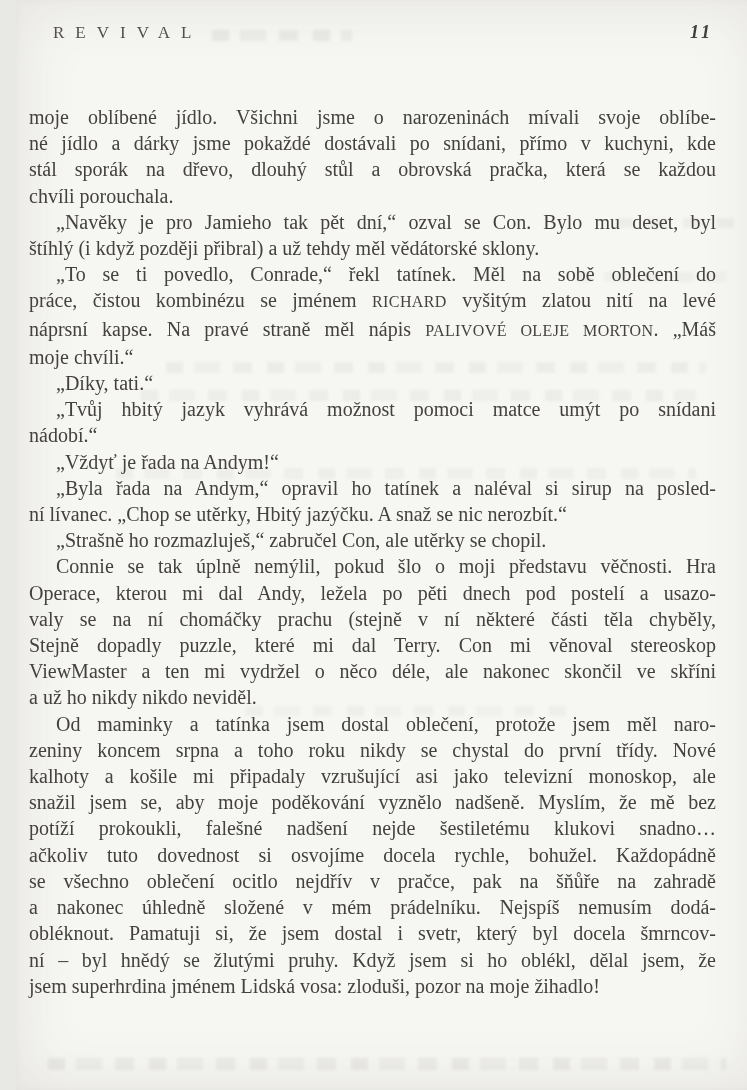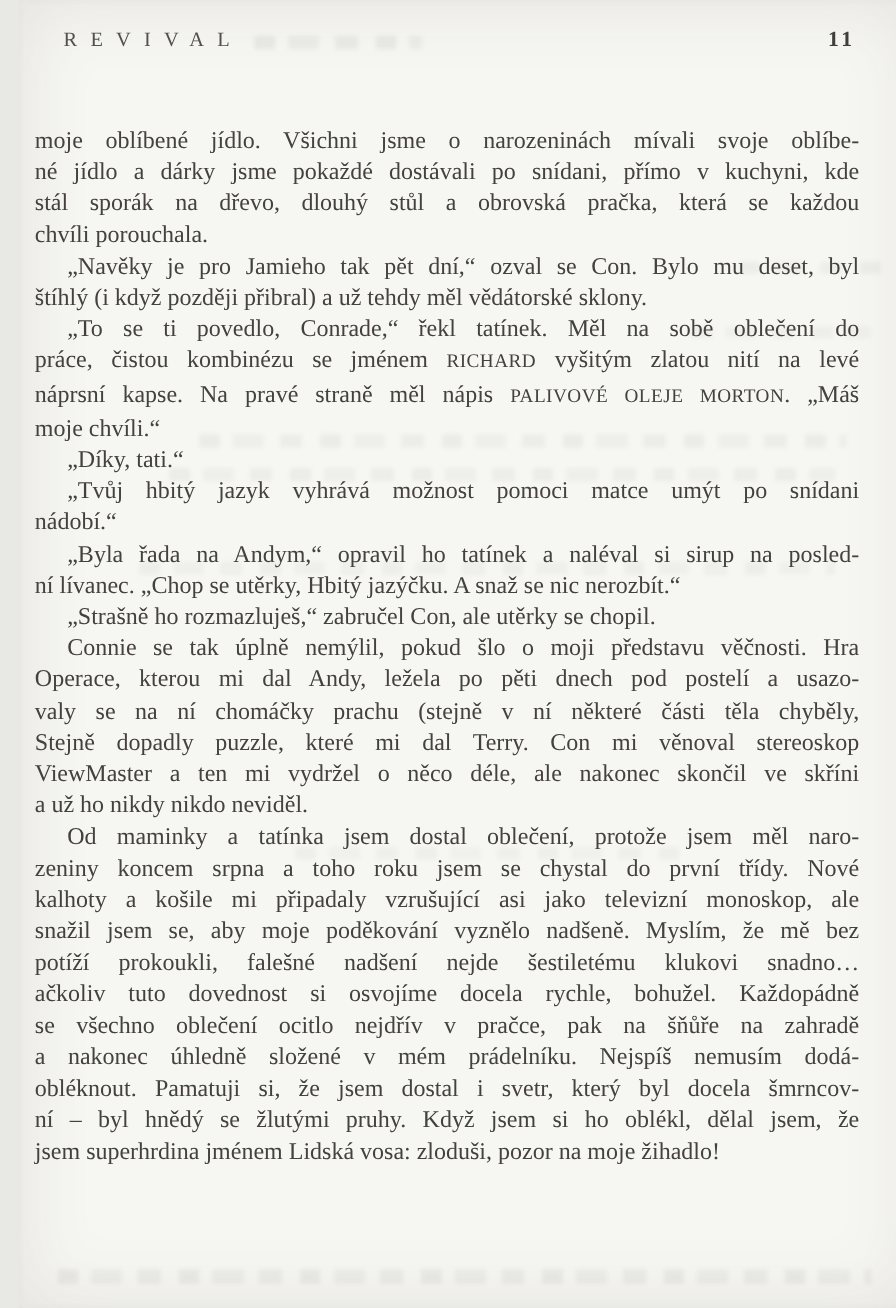--- a/index.html
+++ b/index.html
@@ -33,20 +33,21 @@
   .book-title {
     font-size: 17px;
     letter-spacing: 11px;
     color: #54514b;
   }
   .page-number {
     font-weight: bold;
     font-size: 18px;
     letter-spacing: 3px;
     color: #403e39;
+    font-style: italic;
   }
   .text-block {
     position: absolute;
     top: 104px;
     left: 13px;
     width: 687px;
     font-size: 20px;
   }
   .para { margin: 0; }
   .line {
@@ -111,37 +112,40 @@
         <div class="line last"><span>moje chvíli.“</span></div>
       </div>
       <div class="para">
         <div class="line last indent"><span>„Díky, tati.“</span></div>
       </div>
       <div class="para">
         <div class="line indent"><span>„Tvůj hbitý jazyk vyhrává možnost pomoci matce umýt po snídani</span></div>
         <div class="line last"><span>nádobí.“</span></div>
       </div>
       <div class="para">
+        <div class="line last indent"><span>„Vždyť je řada na Andym!“</span></div>
+      </div>
+      <div class="para">
         <div class="line indent"><span>„</span><span class="it">Byla</span><span> řada na Andym,“ opravil ho tatínek a naléval si sirup na posled-</span></div>
         <div class="line last"><span>ní lívanec. „Chop se utěrky, Hbitý jazýčku. A snaž se nic nerozbít.“</span></div>
       </div>
       <div class="para">
         <div class="line last indent"><span>„Strašně ho rozmazluješ,“ zabručel Con, ale utěrky se chopil.</span></div>
       </div>
       <div class="para">
         <div class="line indent"><span>Connie se tak úplně nemýlil, pokud šlo o moji představu věčnosti. Hra</span></div>
         <div class="line"><span>Operace, kterou mi dal Andy, ležela po pěti dnech pod postelí a usazo-</span></div>
         <div class="line"><span>valy se na ní chomáčky prachu (stejně v ní některé části těla chyběly,</span></div>
         <div class="line"><span>Stejně dopadly puzzle, které mi dal Terry. Con mi věnoval stereoskop</span></div>
         <div class="line"><span>ViewMaster a ten mi vydržel o něco déle, ale nakonec skončil ve skříni</span></div>
         <div class="line last"><span>a už ho nikdy nikdo neviděl.</span></div>
       </div>
       <div class="para">
         <div class="line indent"><span>Od maminky a tatínka jsem dostal oblečení, protože jsem měl naro-</span></div>
-        <div class="line"><span>zeniny koncem srpna a toho roku jsem se chystal do první třídy. Nové</span></div>
+        <div class="line"><span>zeniny koncem srpna a toho roku nikdy se chystal do první třídy. Nové</span></div>
         <div class="line"><span>kalhoty a košile mi připadaly vzrušující asi jako televizní monoskop, ale</span></div>
         <div class="line"><span>snažil jsem se, aby moje poděkování vyznělo nadšeně. Myslím, že mě bez</span></div>
         <div class="line"><span>potíží prokoukli, falešné nadšení nejde šestiletému klukovi snadno…</span></div>
         <div class="line"><span>ačkoliv tuto dovednost si osvojíme docela rychle, bohužel. Každopádně</span></div>
         <div class="line"><span>se všechno oblečení ocitlo nejdřív v pračce, pak na šňůře na zahradě</span></div>
         <div class="line"><span>a nakonec úhledně složené v mém prádelníku. Nejspíš nemusím dodá-</span></div>
         <div class="line"><span>obléknout. Pamatuji si, že jsem dostal i svetr, který byl docela šmrncov-</span></div>
         <div class="line"><span>ní – byl hnědý se žlutými pruhy. Když jsem si ho oblékl, dělal jsem, že</span></div>
         <div class="line last"><span>jsem superhrdina jménem Lidská vosa: zloduši, pozor na moje žihadlo!</span></div>
       </div>

